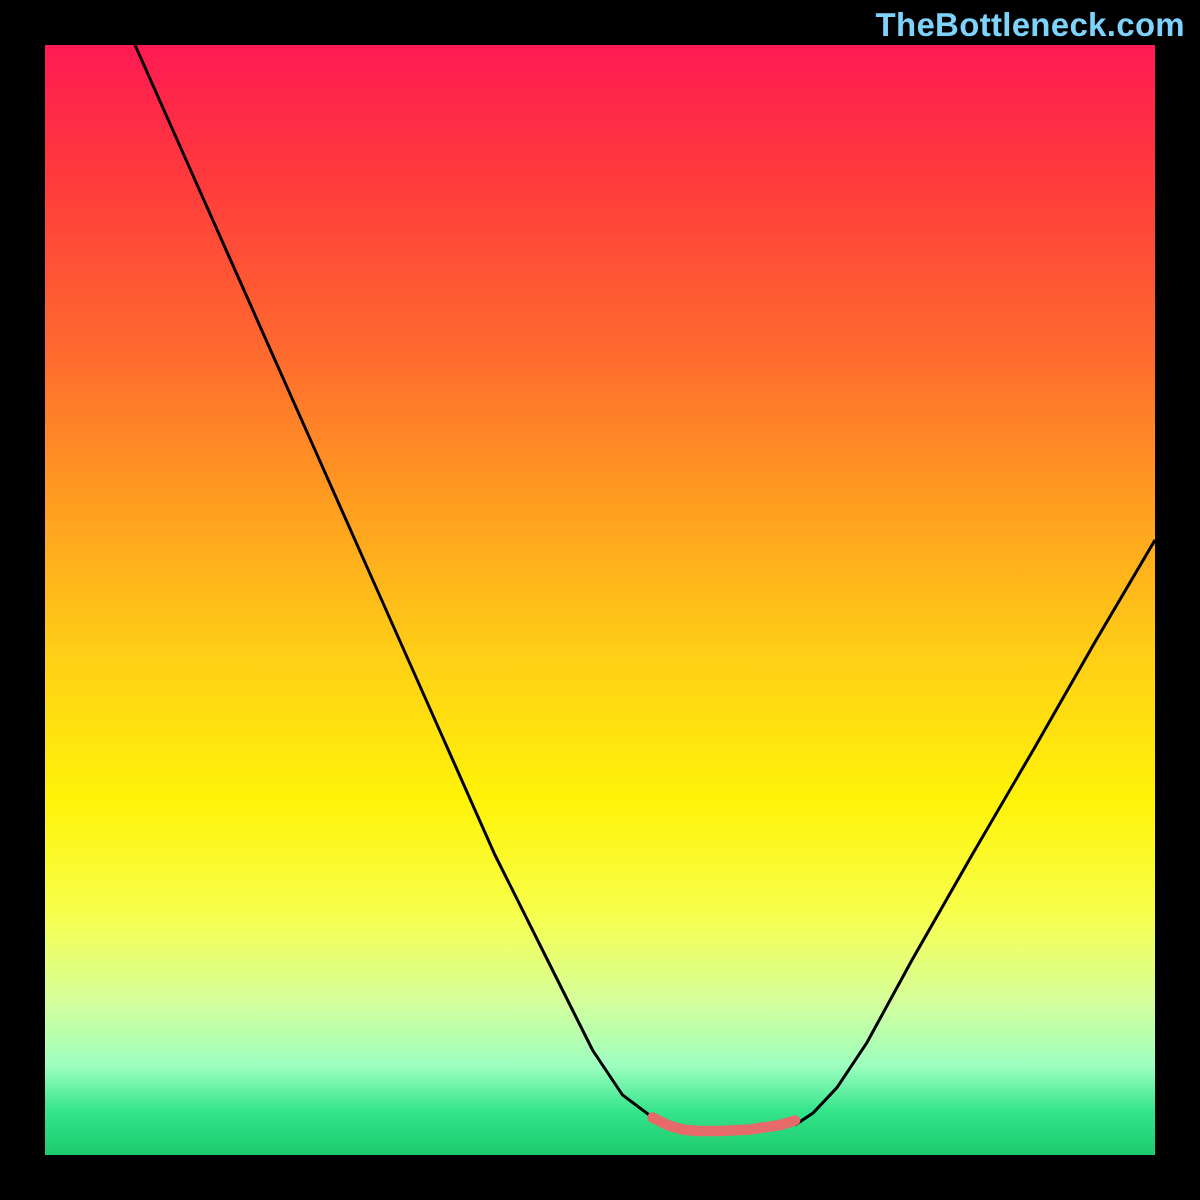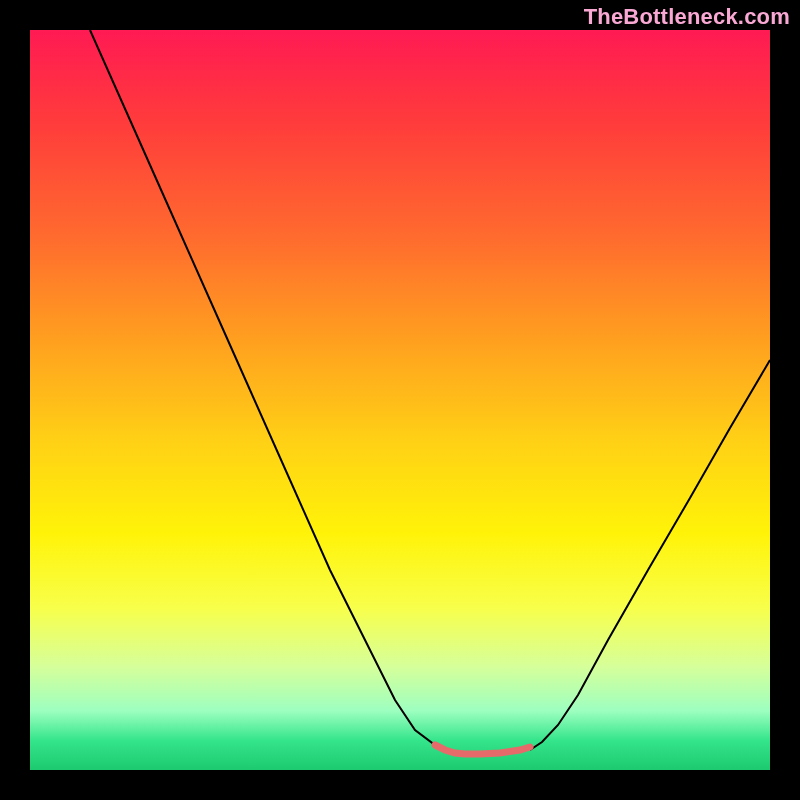--- a/index.html
+++ b/index.html
@@ -16,21 +16,21 @@
     width: 800px;
     height: 800px;
     background: #000;
   }
   .watermark {
     position: absolute;
     top: 4px;
     right: 10px;
     font-size: 22px;
     font-weight: 600;
-    color: #f9a8d4;
+    color: #7dd3fc;
     letter-spacing: 0.2px;
     z-index: 10;
   }
   .plot {
     position: absolute;
     left: 30px;
     top: 30px;
     width: 740px;
     height: 740px;
     overflow: hidden;

